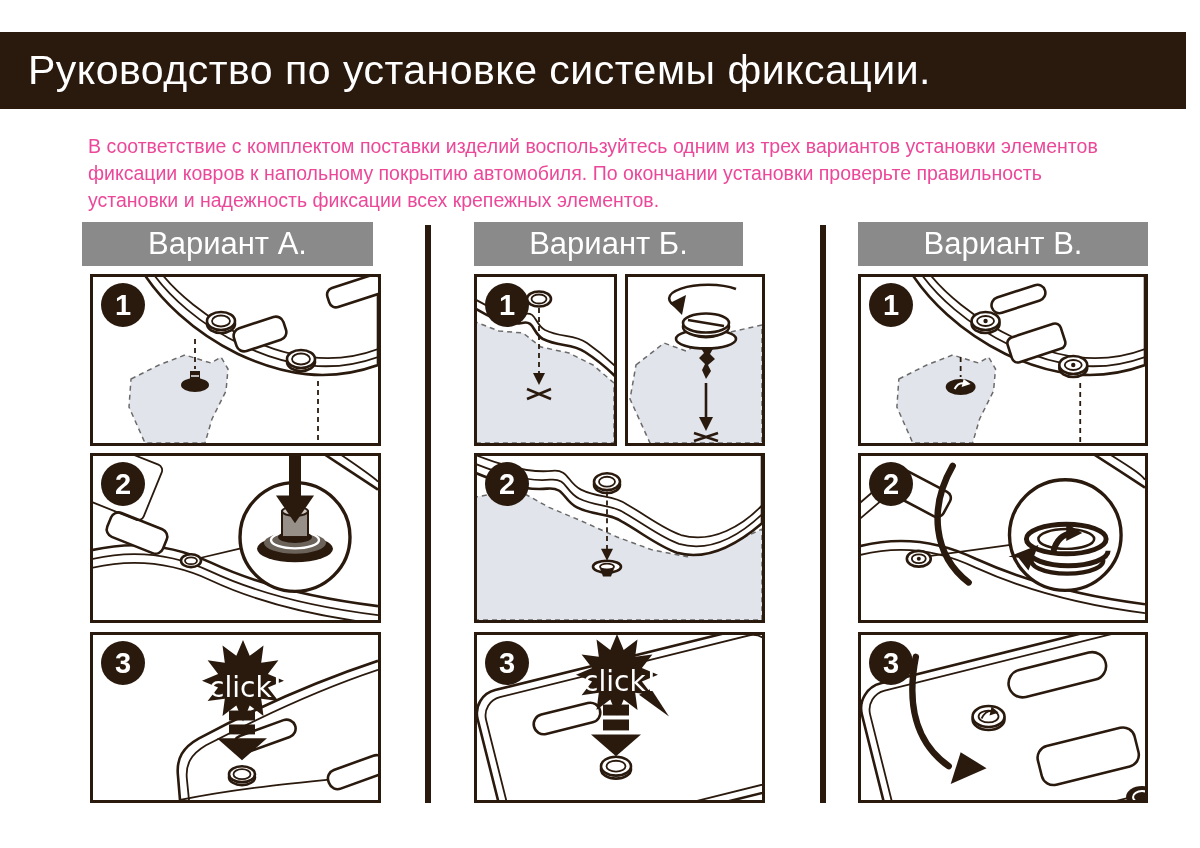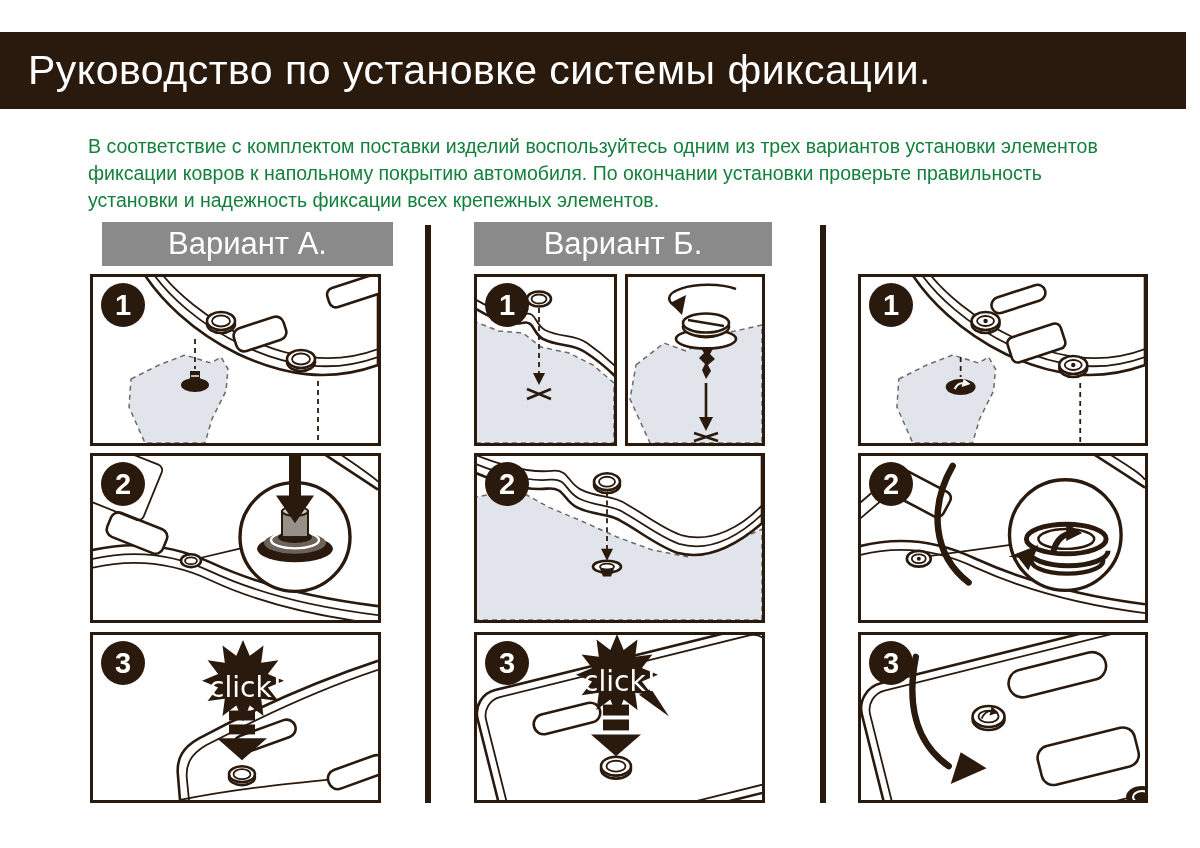--- a/index.html
+++ b/index.html
@@ -8,27 +8,27 @@
     --carpet:#e1e4ea; --paper:#ffffff;
   }
   html,body{margin:0;padding:0;background:#fff;}
   .page{position:relative;width:1200px;height:848px;background:var(--paper);
         overflow:hidden;font-family:"Liberation Sans",sans-serif;}
   .titlebar{position:absolute;left:0;top:32px;width:1186px;height:77px;
         background:var(--header_bg);display:flex;align-items:center;}
   .titlebar h1{margin:0;padding-left:28px;color:var(--header_text);font-size:41px;
         font-weight:normal;letter-spacing:.5px;white-space:nowrap;}
   .intro{position:absolute;left:88px;top:133px;width:1048px;margin:0;
-        font-size:19.5px;line-height:1.38;color:#15803d;}
+        font-size:19.5px;line-height:1.38;color:#ec4899;}
   .vdivider{position:absolute;top:225px;height:578px;width:6px;background:var(--ink);}
   .d1{left:425px;} .d2{left:820px;}
   .variant-header{position:absolute;top:222px;height:44px;background:var(--variant_header_bg);
         display:flex;align-items:center;justify-content:center;}
   .variant-header span{color:var(--variant_header_text);font-size:31px;}
-  .vh-a{left:102px;width:291px;} .vh-b{left:474px;width:298px;} .vh-c{left:858px;width:290px;}
+  .vh-a{left:82px;width:291px;} .vh-b{left:474px;width:269px;} .vh-c{left:858px;width:290px;}
   .panel{position:absolute;background:#fff;border:3px solid var(--ink);box-sizing:border-box;}
   .pa1{left:90px;top:274px;width:291px;height:172px;}
   .pa2{left:90px;top:453px;width:291px;height:170px;}
   .pa3{left:90px;top:632px;width:291px;height:171px;}
   .pb1l{left:474px;top:274px;width:143px;height:172px;}
   .pb1r{left:625px;top:274px;width:140px;height:172px;}
   .pb2{left:474px;top:453px;width:291px;height:170px;}
   .pb3{left:474px;top:632px;width:291px;height:171px;}
   .pc1{left:858px;top:274px;width:290px;height:172px;}
   .pc2{left:858px;top:453px;width:290px;height:170px;}
@@ -63,20 +63,23 @@
 
   <div class="vdivider d1"></div>
   <div class="vdivider d2"></div>
 
   <div class="variant-header vh-a">
     <span>Вариант А.</span>
   </div>
   <div class="variant-header vh-b">
     <span>Вариант Б.</span>
   </div>
+  <div class="variant-header vh-c">
+    <span>Вариант В.</span>
+  </div>
 
   <div class="panel pa1">
     <div class="badge">
         <span>1</span>
       </div>
     <svg class="draw" viewBox="0 0 285 166" preserveAspectRatio="none">
       <polygon class="carpetZ" points="38,102 66,88 92,78 118,86 128,80 135,92 133,114 119,142 112,166 52,166 36,130"></polygon>
       <g>
         <path class="lnf" d="M 48,-8 C 66,22 100,55 145,77 C 190,98 235,106 285,88 L 285,-8 Z"></path>
         <path class="ln2" d="M 57,-8 C 74,18 107,48 151,69 C 194,89 238,97 285,80"></path>

